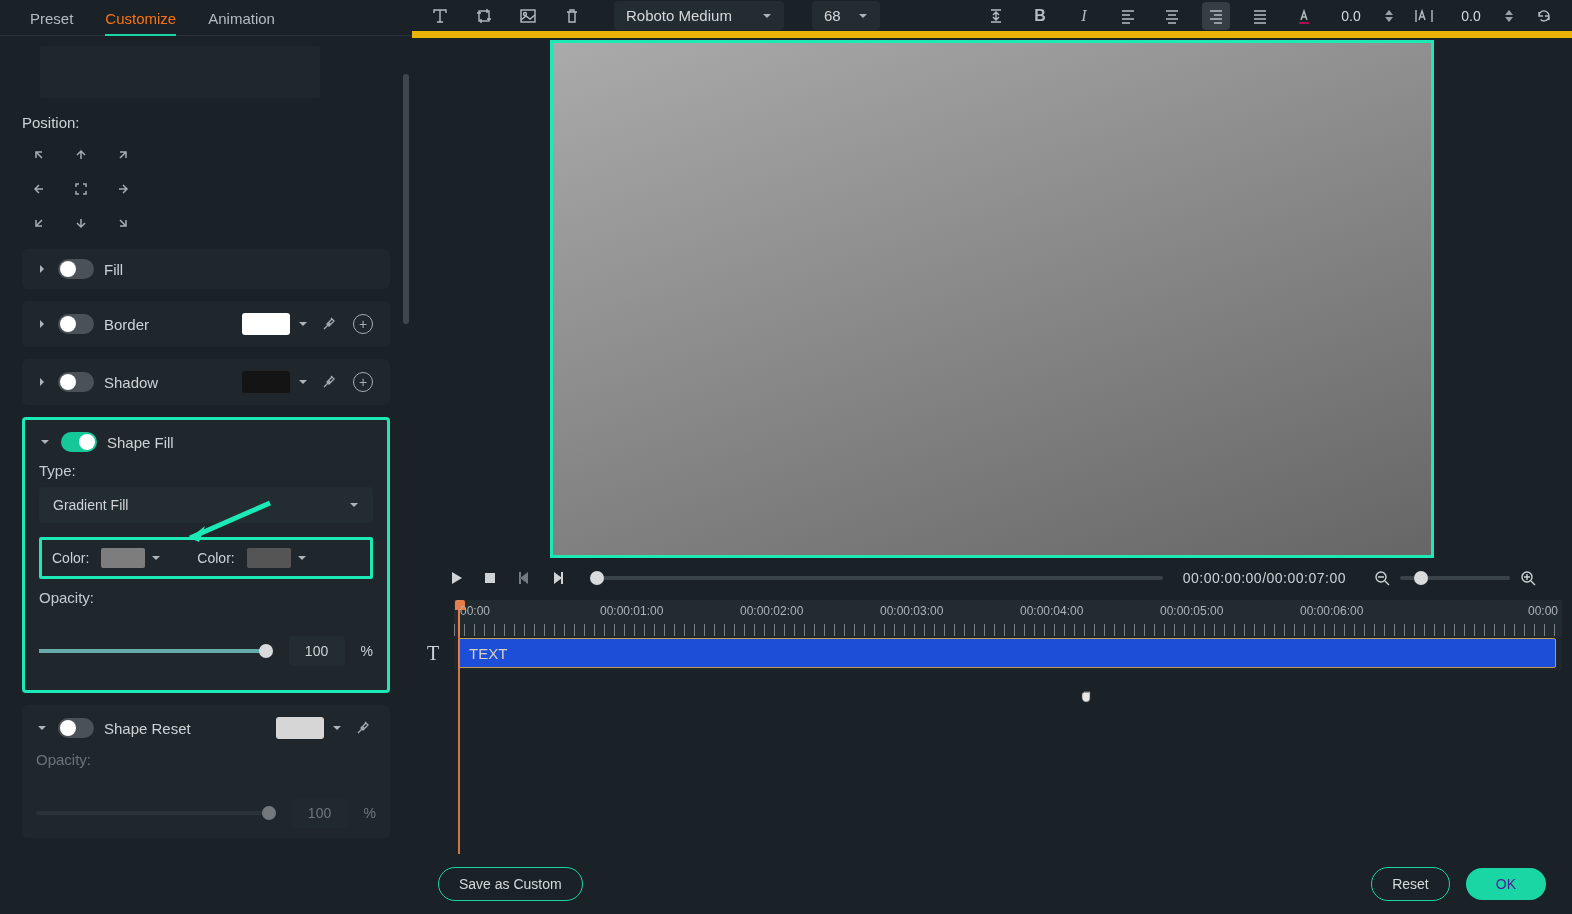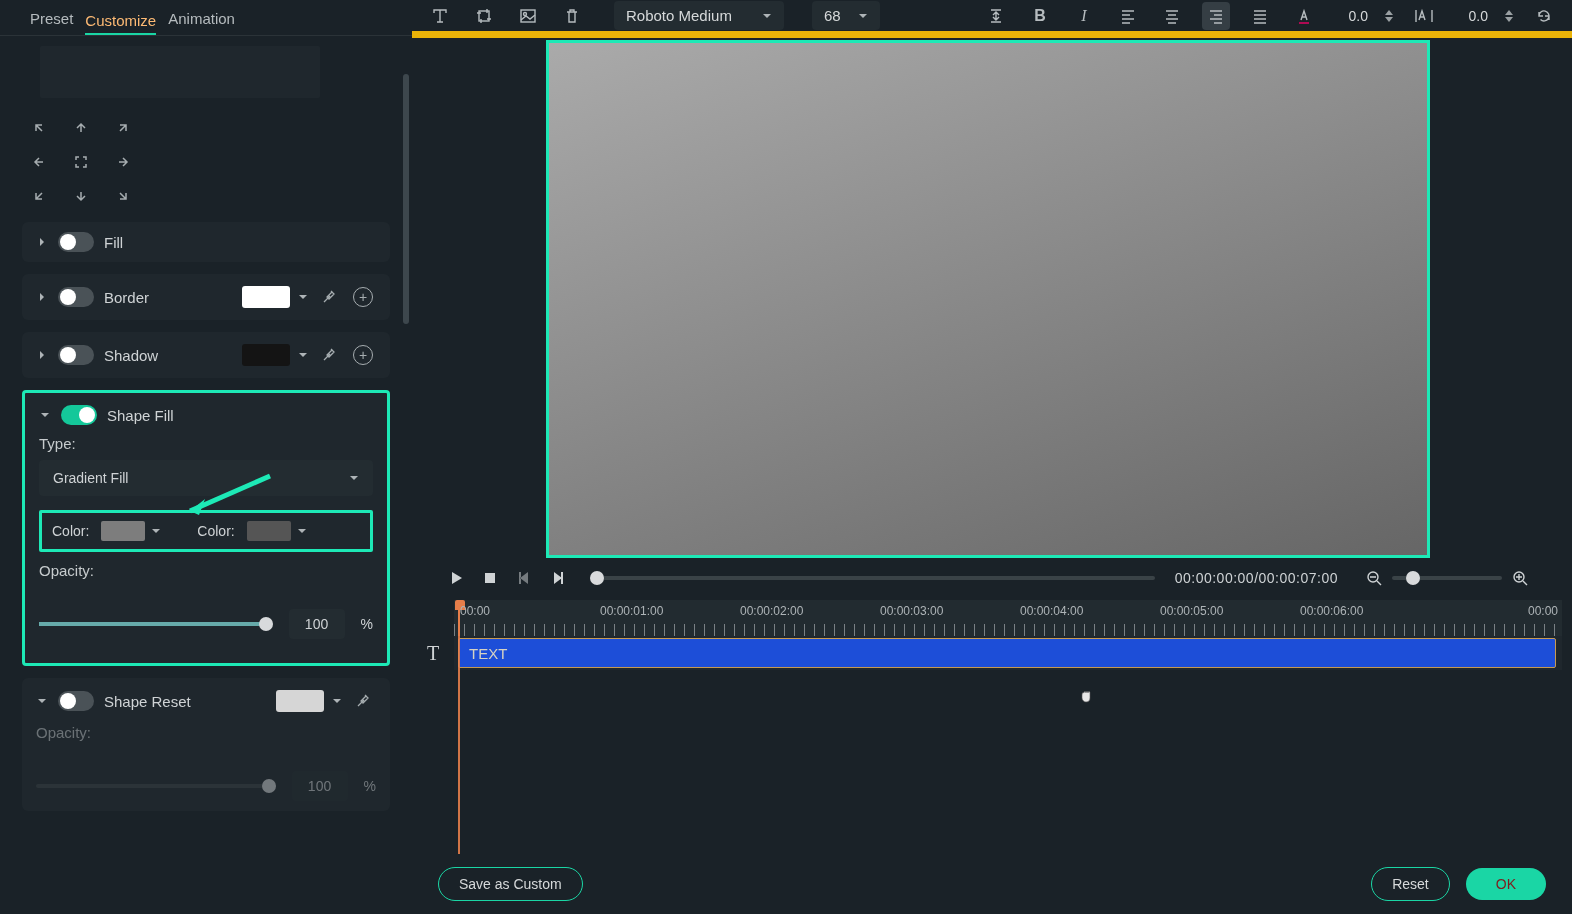--- a/index.html
+++ b/index.html
@@ -16,27 +16,26 @@
   
   .left-panel {
     width: 412px;
     background: #1a2228;
     display: flex;
     flex-direction: column;
     position: relative;
   }
   .tabs {
     display: flex;
-    gap: 12px;
+    gap: 32px;
     padding: 10px 26px 8px 30px;
     border-bottom: 1px solid #2b3338;
-    align-items: center;
   }
   .tab { cursor: pointer; font-size: 15px; color: #b5bbbe; }
-  .tab.active { color: #fdba74; border-bottom: 2px solid #1ad6a5; padding-bottom:4px; margin-bottom:-9px;}
+  .tab.active { color: #f97316; border-bottom: 2px solid #1ad6a5; padding-bottom:4px; margin-bottom:-9px;}
   .panel-scroll {
     overflow-y: auto;
     padding: 10px 22px 10px 22px;
     position: relative;
     flex:1;
   }
   .scroll-thumb {
     position:absolute; right:3px; top:38px; width:6px; height:250px;
     background:#3d474d; border-radius:3px;
   }
@@ -142,26 +141,26 @@
   .tb-btn { width:28px;height:28px;display:flex;align-items:center;justify-content:center;color:#b6bcbf;cursor:pointer;border-radius:4px; }
   .tb-btn.active { background:#353e44; }
   .font-select {
     margin-left:12px;
     background:#232c31;border-radius:4px;
     padding:6px 12px;display:flex;align-items:center;gap:30px;
     font-size:15px;color:#d6d9da;min-width:150px;justify-content:space-between;
   }
   .size-select { min-width:68px; gap:12px;}
   .spacer { flex:1; }
-  .num-val { font-size:14px;color:#d6d9da;width:34px;text-align:right; }
+  .num-val { font-size:14px;color:#d6d9da;width:34px;text-align:center; }
   .stepper { display:flex;flex-direction:column;gap:0;color:#9aa0a3; }
   .stepper svg{width:10px;height:7px;}
   .preview-area {
     flex:0 0 auto;
-    padding:0 18px 6px 10px;
+    padding:0 10px 6px 10px;
     display:flex;flex-direction:column;align-items:center;
   }
   .canvas-box {
     width:884px;height:518px;
     border:3px solid #1de9b6;
     background:linear-gradient(160deg,#aaa 0%,#666 100%);
     margin-top:2px;
   }
   .play-controls {
     width:100%;display:flex;align-items:center;gap:10px;padding:8px 22px 4px 22px;color:#cfd3d5;
@@ -200,21 +199,21 @@
   }
   .playhead-long{position:absolute;left:46px;top:0;bottom:0;width:2px;background:#e67e4a;opacity:.9;}
 
   .footer-bar{
     height:60px;display:flex;align-items:center;padding:0 26px;gap:16px;
   }
   .pill-btn{
     border:1px solid #1ad6a5;color:#d6d9da;background:transparent;
     padding:8px 20px;border-radius:20px;font-size:14px;cursor:pointer;
   }
-  .pill-btn.solid{background:#1ad6a5;color:#7f1d1d;border:none;padding:8px 30px;}
+  .pill-btn.solid{background:#1ad6a5;color:#4c1d95;border:none;padding:8px 30px;}
   .footer-spacer{flex:1;}
 
   .grab-cursor {
     position:absolute;
     left:1078px; top:686px;
     width:18px;height:18px;
     pointer-events:none;
   }
 </style>
 </head>
@@ -224,20 +223,21 @@
   <div class="tabs">
     <div class="tab">Preset</div>
     <div class="tab active">Customize</div>
     <div class="tab">Animation</div>
   </div>
 
   <div class="panel-scroll">
     <div class="scroll-thumb"></div>
     <div class="preview-box"></div>
 
+    <div class="section-label">Position:</div>
     <div class="pos-grid">
       <div class="pos-btn">
           <svg viewBox="0 0 16 16" stroke="currentColor" fill="none" stroke-width="1.5">
             <path d="M11 11 L5 5 M5 11 V5 H11"></path>
           </svg>
         </div>
       <div class="pos-btn">
           <svg viewBox="0 0 16 16" stroke="currentColor" fill="none" stroke-width="1.5">
             <path d="M8 12 V4 M4 8 L8 4 L12 8"></path>
           </svg>

